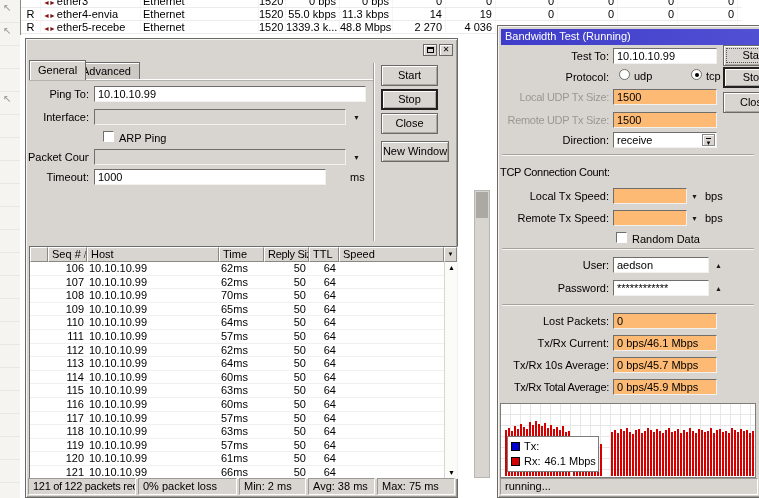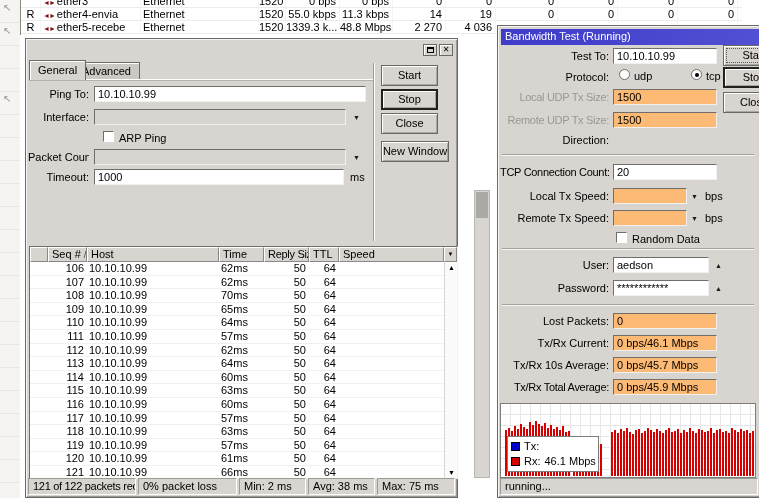--- a/index.html
+++ b/index.html
@@ -198,21 +198,21 @@
   <span class="plainarr" style="left:327px;top:75px">▼</span>
 
   <span class="cb" style="left:77px;top:92px"></span>
   <div class="plab" style="left:93px;top:93px">ARP Ping</div>
 
   <div class="flabel" style="left:2px;top:112px;width:61px">Packet Count:</div>
   <div class="field face" style="left:68px;top:110px;width:252px"></div>
   <span class="plainarr" style="left:327px;top:115px">▼</span>
 
   <div class="flabel" style="left:2px;top:132px;width:61px">Timeout:</div>
-  <div class="field" style="left:68px;top:130px;width:250px">1000</div>
+  <div class="field" style="left:68px;top:130px;width:232px">1000</div>
   <span class="unit" style="left:324px;top:132px">ms</span>
 
   <div class="vsep" style="left:347px;top:24px;height:178px"></div>
 
   <div class="btn" style="left:355px;top:26px;width:57px">Start</div>
   <div class="btn default" style="left:355px;top:50px;width:57px">Stop</div>
   <div class="btn" style="left:355px;top:74px;width:57px">Close</div>
   <div class="btn" style="left:355px;top:102px;width:68px">New Window</div>
 
   <div id="ptable">
@@ -401,25 +401,28 @@
   <span class="rad sel" style="left:193px;top:43px"></span>
   <div class="plab" style="left:208px;top:44px">tcp</div>
 
   <div class="flabel dis tight" style="left:2px;top:65px;width:109px">Local UDP Tx Size:</div>
   <div class="field gray" style="left:115px;top:63px;width:104px">1500</div>
 
   <div class="flabel dis tight" style="left:2px;top:88px;width:109px">Remote UDP Tx Size:</div>
   <div class="field gray" style="left:115px;top:86px;width:104px">1500</div>
 
   <div class="flabel" style="left:2px;top:108px;width:109px">Direction:</div>
+  <div class="field" style="left:115px;top:106px;width:104px">
+    <span>receive</span>
+    <span class="dropbtn"><span class="dropg">▼</span></span>
+  </div>
 
   <div class="sep" style="left:4px;top:128px;width:252px"></div>
 
   <div class="flabel tight" style="left:2px;top:140px;width:109px">TCP Connection Count:</div>
-  <div class="field" style="left:115px;top:138px;width:104px">20</div>
 
   <div class="flabel" style="left:2px;top:164px;width:109px">Local Tx Speed:</div>
   <div class="field gray" style="left:115px;top:162px;width:74px"></div>
   <span class="plainarr" style="left:193px;top:167px">▼</span>
   <span class="unit" style="left:207px;top:164px">bps</span>
 
   <div class="flabel" style="left:2px;top:186px;width:109px">Remote Tx Speed:</div>
   <div class="field gray" style="left:115px;top:184px;width:74px"></div>
   <span class="plainarr" style="left:193px;top:189px">▼</span>
   <span class="unit" style="left:207px;top:186px">bps</span>

